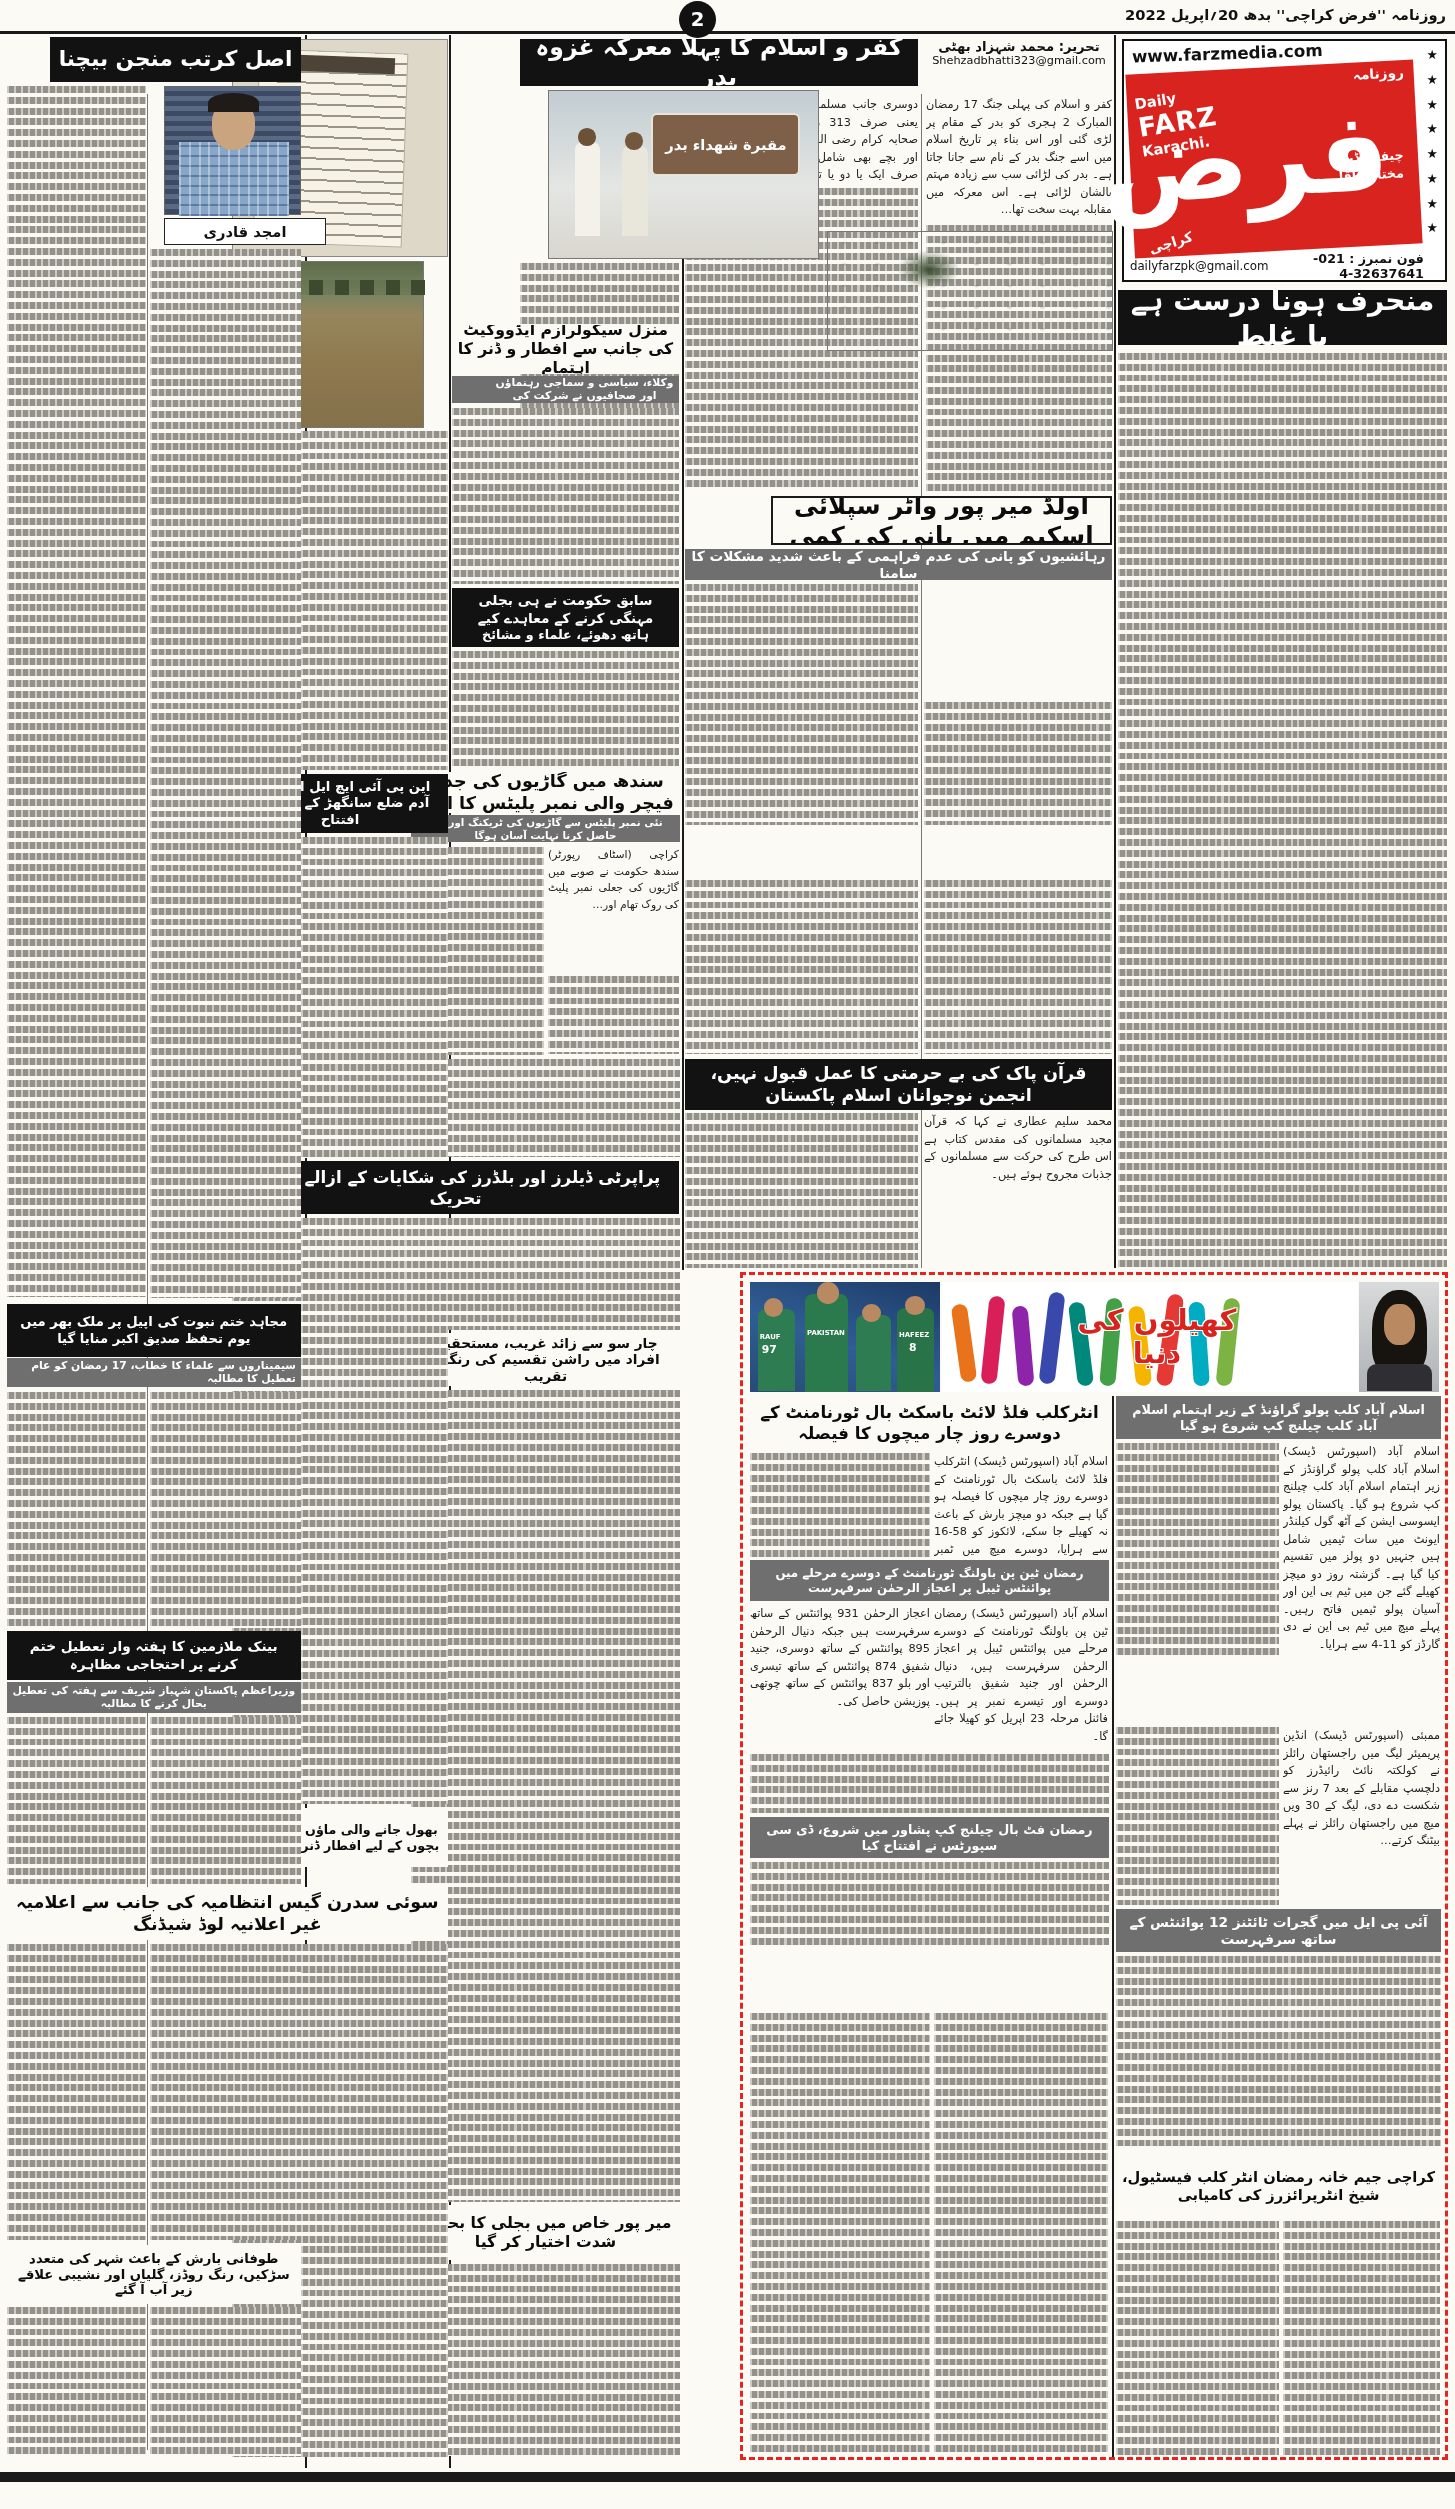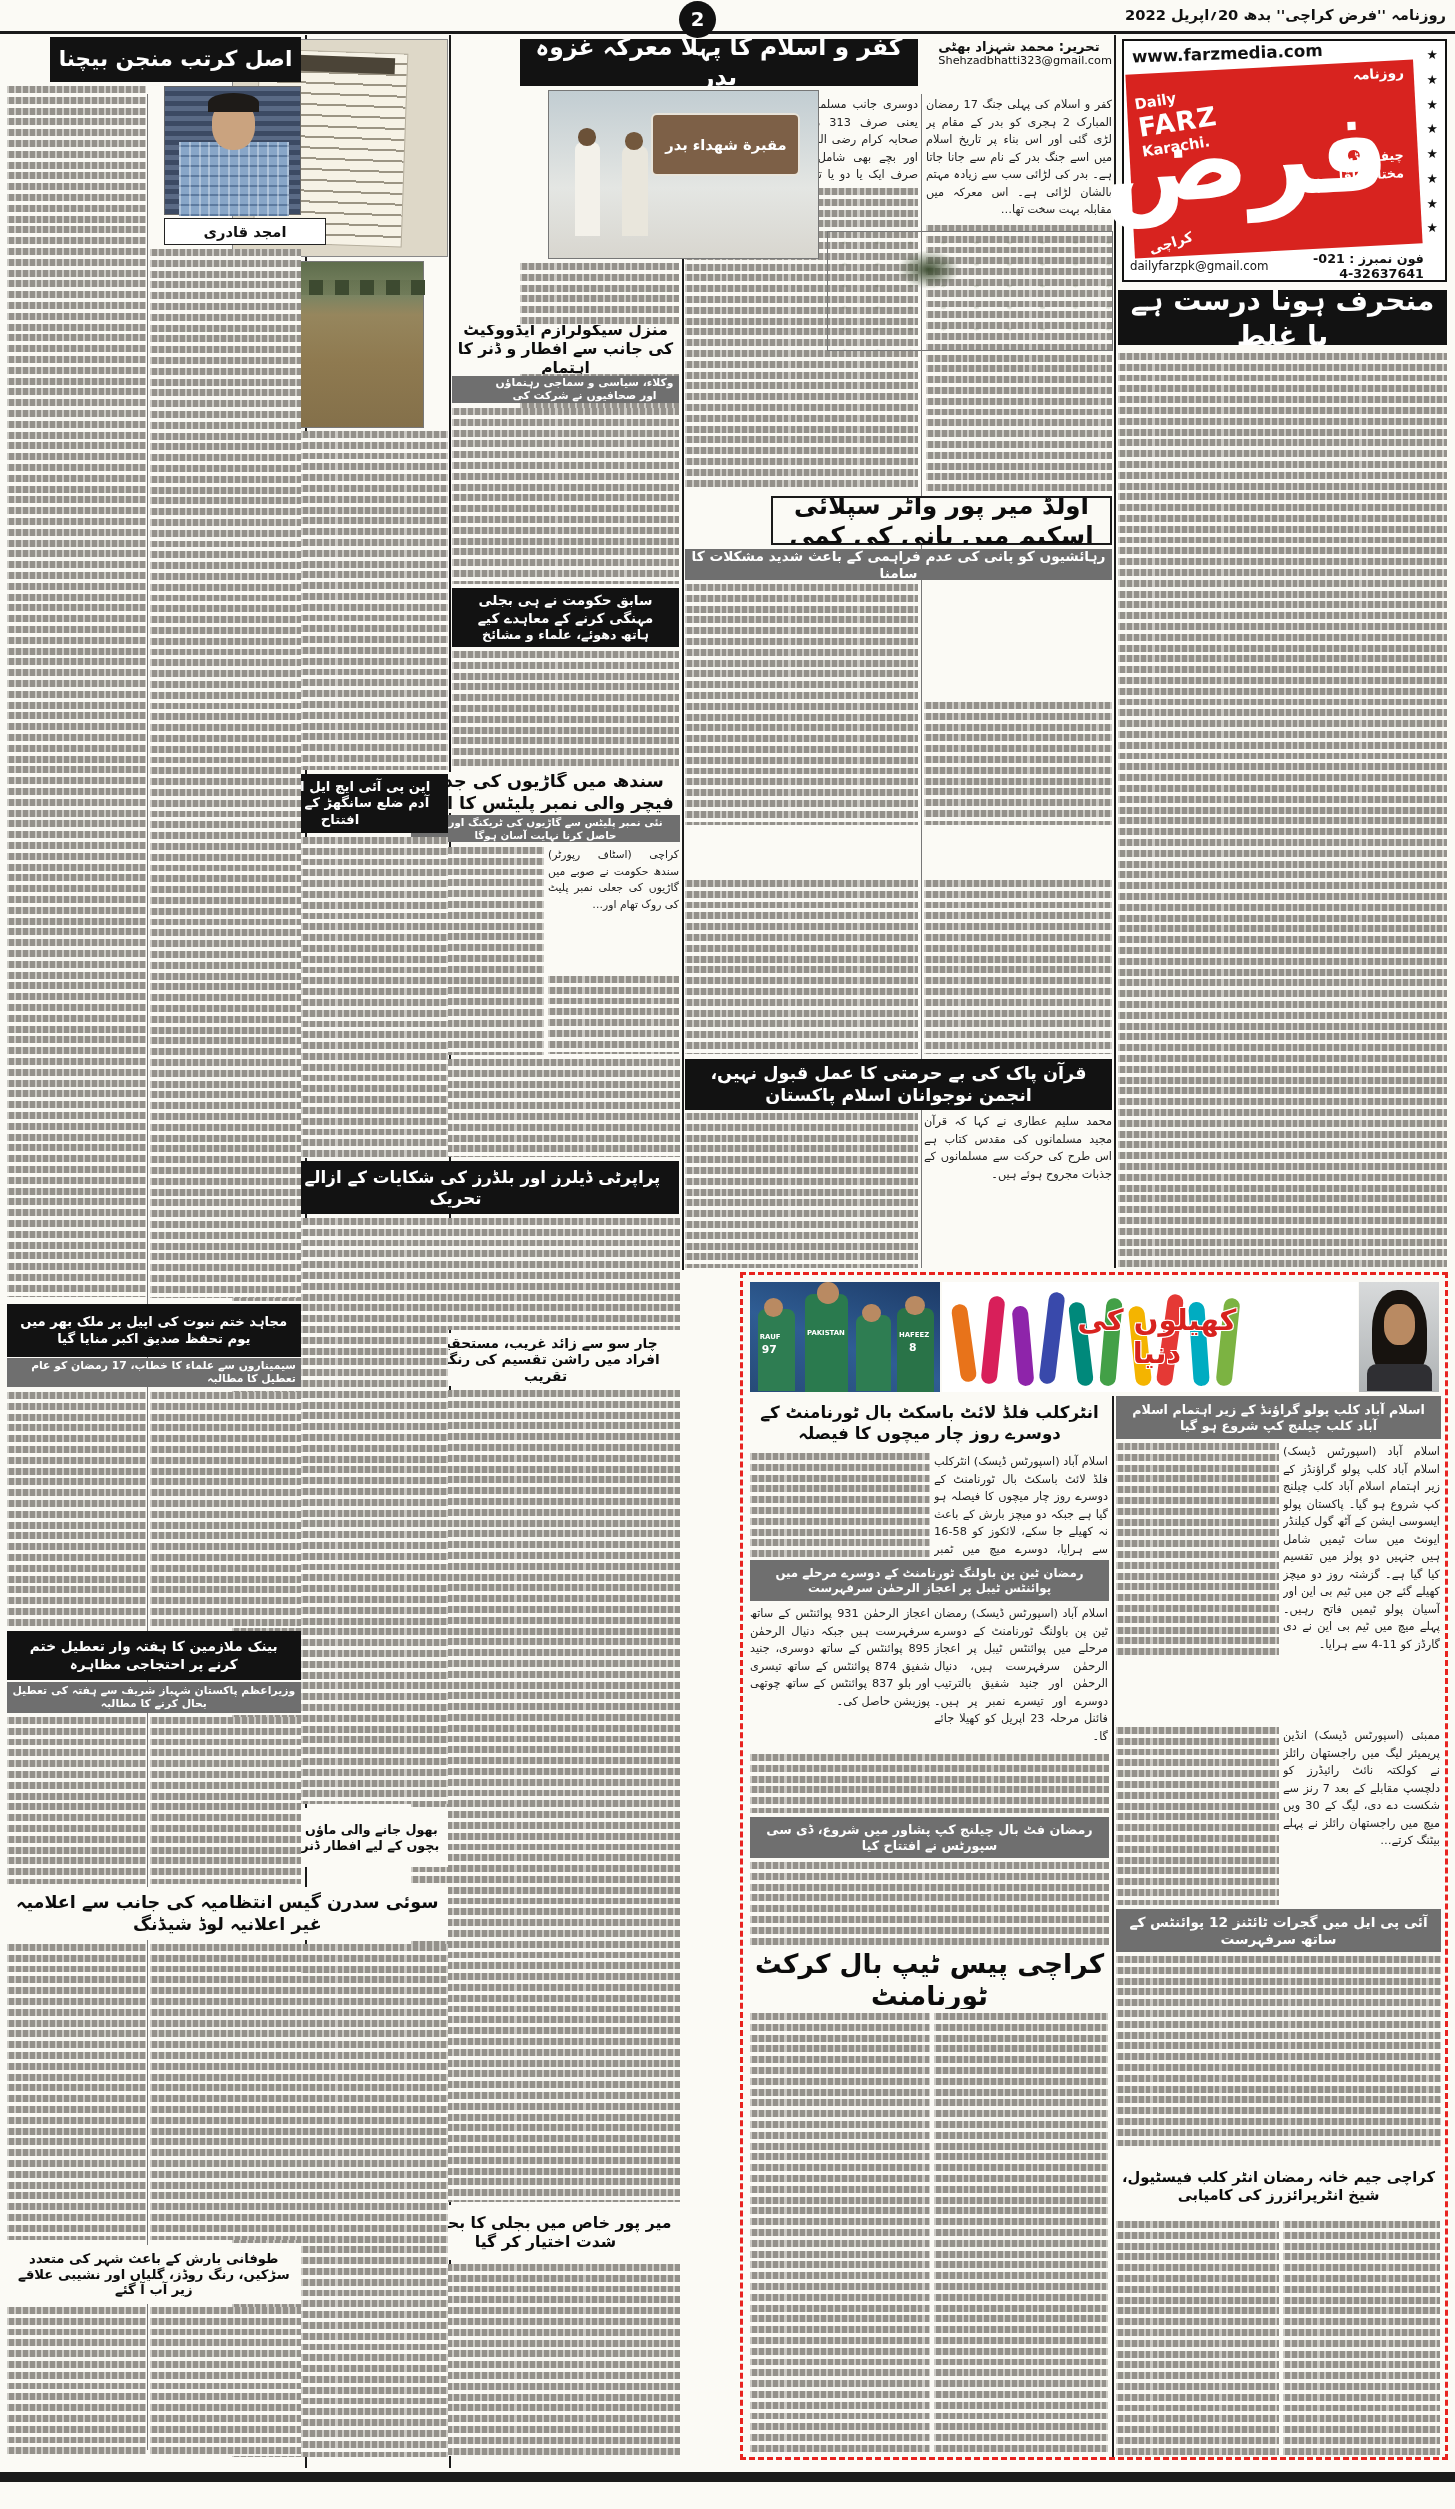--- a/index.html
+++ b/index.html
@@ -10,21 +10,21 @@
   .tx{background-image:
       repeating-linear-gradient(to right, rgba(251,250,245,.55) 0 2px, rgba(251,250,245,0) 2px 6.9px),
       repeating-linear-gradient(to bottom, #94918b 0 6.9px, #fbfaf5 6.9px 10.8px);}
   .bx{background:#121212;color:#fff;font-weight:700;display:flex;flex-direction:column;align-items:center;justify-content:center;text-align:center;line-height:1.25;padding:2px 5.9px;overflow:hidden;}
   .gb{background:#6f6f6f;color:#fff;font-weight:700;display:flex;align-items:center;justify-content:center;text-align:center;line-height:1.2;padding:1px 4.9px;overflow:hidden;}
   .hl{background:#fbfaf5;color:#0c0c0c;font-weight:700;display:flex;align-items:center;justify-content:center;text-align:center;line-height:1.2;padding:1px 3.9px;overflow:hidden;}
   .hlbox{border:2px solid #1a1a1a;}
   .lead{font-size:11.3px;line-height:1.55;text-align:justify;color:#222;overflow:hidden;}
   .rule{background:#1a1a1a;}
   .stars{white-space:pre-line;line-height:1.95;font-size:12.7px;color:#111;text-align:center;}
-  .ltr{direction:ltr;unicode-bidi:embed;text-align:right;}
+  .ltr{direction:ltr;unicode-bidi:embed;}
   .cap{border:1.5px solid #222;background:#fff;color:#111;font-weight:700;display:flex;align-items:center;justify-content:center;}
 </style>
 </head>
 <body>
 
 <div class="pg">
 
   <div class="a" style="left:1122px;top:5.9px;width:325px;height:23.5px;font-size:14.7px;font-weight:700;color:#111;text-align:right;">روزنامہ ''فرض کراچی'' بدھ 20؍اپریل 2022</div>
   <div class="a" style="left:680px;top:1px;width:37px;height:37px;border-radius:50%;background:#111;color:#fff;font-size:19.6px;font-weight:700;display:flex;align-items:center;justify-content:center;z-index:5;">2</div>
   <div class="a rule" style="left:0;top:31px;width:1456px;height:2.9px;"></div>
@@ -218,20 +218,19 @@
 
   <div class="a hl" style="left:751px;top:1396px;width:359px;height:53px;font-size:16.7px;">انٹرکلب فلڈ لائٹ باسکٹ بال ٹورنامنٹ کے دوسرے روز چار میچوں کا فیصلہ</div>
   <div class="a lead" style="left:935px;top:1453px;width:174px;height:104px;">اسلام آباد (اسپورٹس ڈیسک) انٹرکلب فلڈ لائٹ باسکٹ بال ٹورنامنٹ کے دوسرے روز چار میچوں کا فیصلہ ہو گیا ہے جبکہ دو میچز بارش کے باعث نہ کھیلے جا سکے، لائکوز کو 58-16 سے ہرایا، دوسرے میچ میں ٹمبر وولوز نے جیگوارز کو 51-32 سے شکست دی،</div>
   <div class="a tx" style="left:751px;top:1453px;width:180px;height:104px;"></div>
   <div class="a gb" style="left:751px;top:1560px;width:359px;height:41px;font-size:11.8px;">رمضان ٹین پن باولنگ ٹورنامنٹ کے دوسرے مرحلے میں پوائنٹس ٹیبل پر اعجاز الرحمٰن سرفہرست</div>
   <div class="a lead" style="left:935px;top:1605px;width:174px;height:145px;">اسلام آباد (اسپورٹس ڈیسک) رمضان ٹین پن باولنگ ٹورنامنٹ کے دوسرے مرحلے میں پوائنٹس ٹیبل پر اعجاز الرحمٰن سرفہرست ہیں، دنیال الرحمٰن اور جنید شفیق بالترتیب دوسرے اور تیسرے نمبر پر ہیں۔ فائنل مرحلہ 23 اپریل کو کھیلا جائے گا۔</div>
   <div class="a lead" style="left:751px;top:1605px;width:180px;height:145px;">اعجاز الرحمٰن 931 پوائنٹس کے ساتھ سرفہرست ہیں جبکہ دنیال الرحمٰن 895 پوائنٹس کے ساتھ دوسری، جنید شفیق 874 پوائنٹس کے ساتھ تیسری اور بلو 837 پوائنٹس کے ساتھ چوتھی پوزیشن حاصل کی۔</div>
   <div class="a tx" style="left:751px;top:1754px;width:359px;height:59px;"></div>
   <div class="a gb" style="left:751px;top:1817px;width:359px;height:41px;font-size:12.7px;">رمضان فٹ بال چیلنج کپ پشاور میں شروع، ڈی سی سپورٹس نے افتتاح کیا</div>
   <div class="a tx" style="left:751px;top:1862px;width:359px;height:84px;"></div>
-  <div class="a hl" style="left:751px;top:1950px;width:359px;height:59px;font-size:26.5px;">کراچی پیس ٹیپ بال کرکٹ ٹورنامنٹ</div>
   <div class="a tx" style="left:751px;top:2013px;width:180px;height:443px;"></div>
   <div class="a tx" style="left:935px;top:2013px;width:174px;height:443px;"></div>
 
   <div class="a rule" style="left:0;top:2472px;width:1456px;height:9.8px;"></div>
 
 </div>
 
 
 </body></html>

